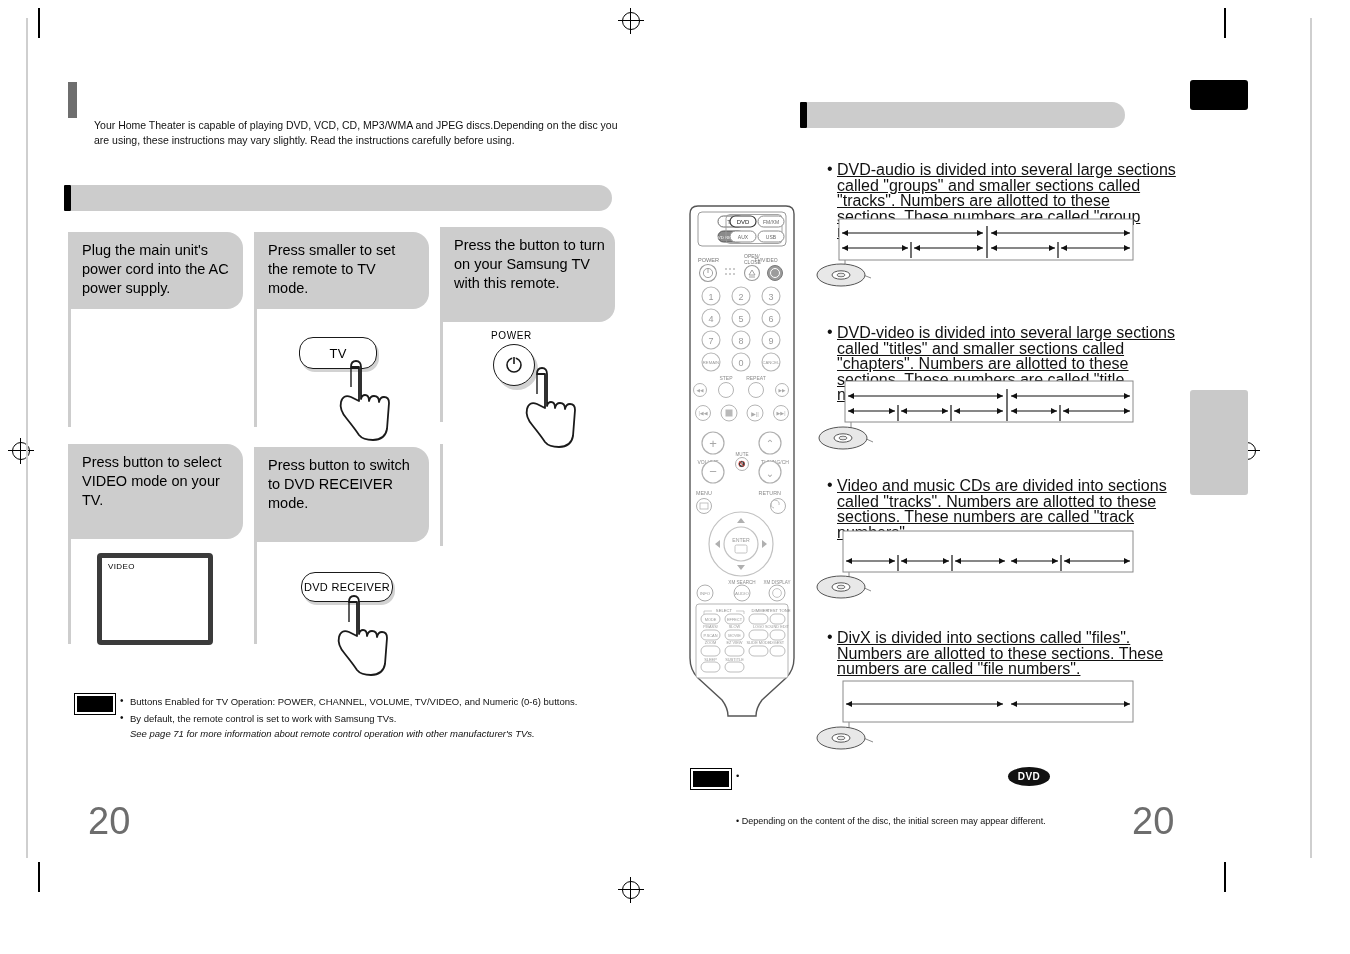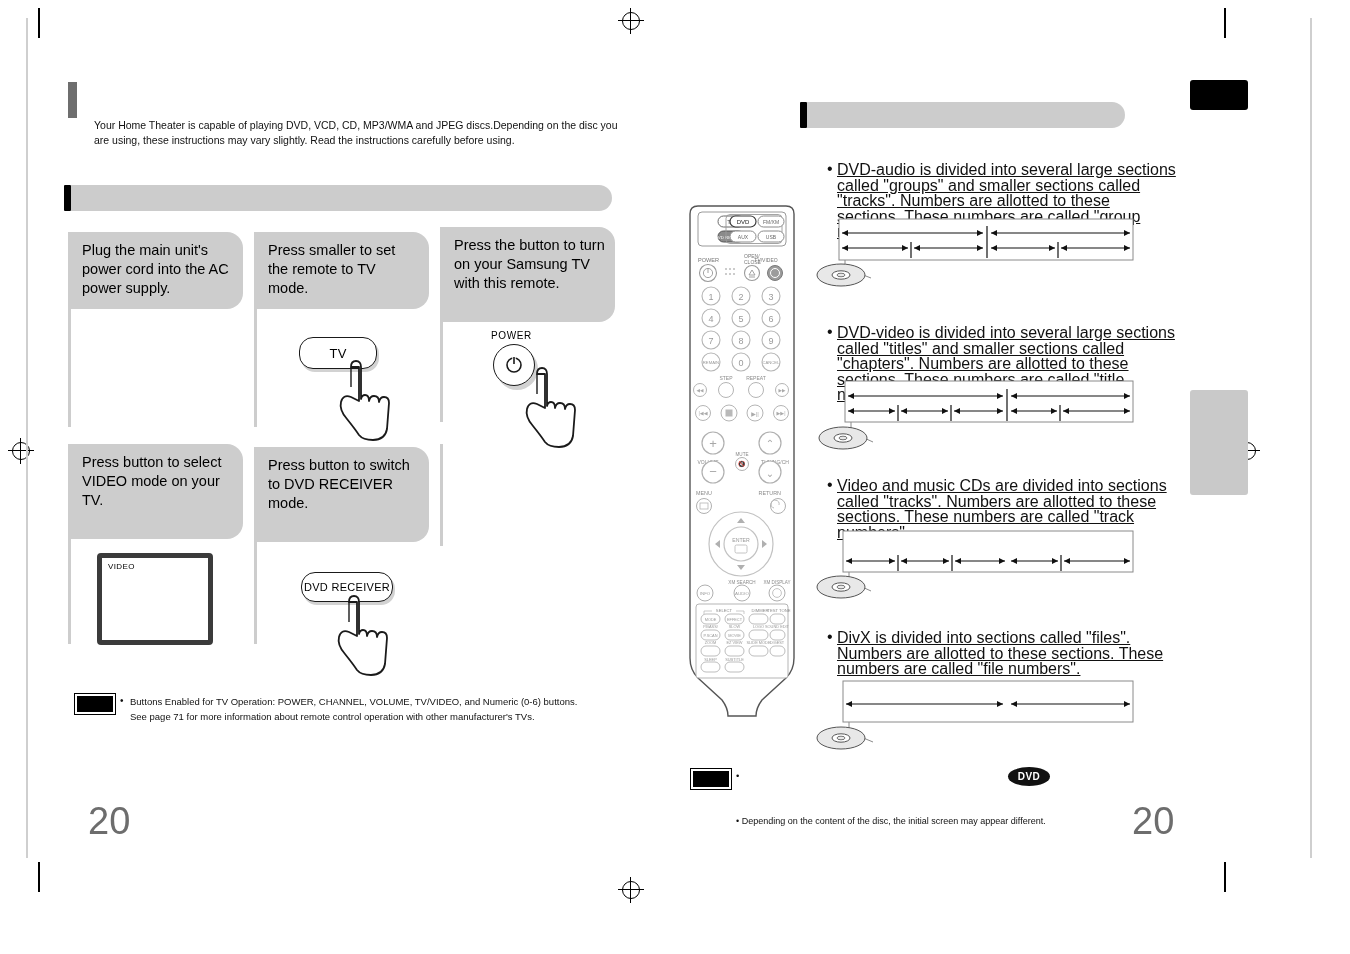--- a/index.html
+++ b/index.html
@@ -119,21 +119,21 @@
     width: 40px; height: 20px;
   }
   .note-badge.outlined { background:#000; box-shadow: 0 0 0 2px #fff inset; }
   .note-list {
     position: absolute; font-size: 9.5px; line-height: 15px; color: #111;
   }
   .note-list .li { position: relative; padding-left: 10px; }
   .note-list .li::before {
     content: "\2022"; position: absolute; left: 0; top: -1px; font-size: 10px;
   }
-  .note-list .sub { padding-left: 10px; }
+  .note-list .sub { padding-left: 10px; font-style: italic; }
 
   
   .pageno {
     position: absolute; font-size: 38px; color: #6d6d6d;
     font-family: "Liberation Sans", sans-serif; letter-spacing: 0px;
   }
 
   
   .rbullet {
     position: absolute; font-size: 16px; line-height: 15.5px; color: #111;
@@ -266,20 +266,21 @@
     </div>
   </div>
 
   <div class="step" style="left:440px;top:444px;width:180px;">
     <div class="step-body" style="height:102px;"></div>
   </div>
 
   <div class="note-badge outlined" style="left:74px;top:693px;"></div>
   <div class="note-list" style="left:120px;top:694px;width:500px;">
     <div class="li">Buttons Enabled for TV Operation: POWER, CHANNEL, VOLUME, TV/VIDEO, and Numeric (0-6) buttons.</div>
+    <div class="li" style="margin-top:2px;">By default, the remote control is set to work with Samsung TVs.</div>
     <div class="sub">See page 71 for more information about remote control operation with other manufacturer's TVs.</div>
   </div>
 
   <div class="pageno" style="left:88px;top:800px;">20</div>
 
   <div class="remote" style="left:682px;top:200px;">
     <svg width="120" height="525" viewBox="0 0 120 525">
       <defs>
         <g id="rbtn"></g>
       </defs>

